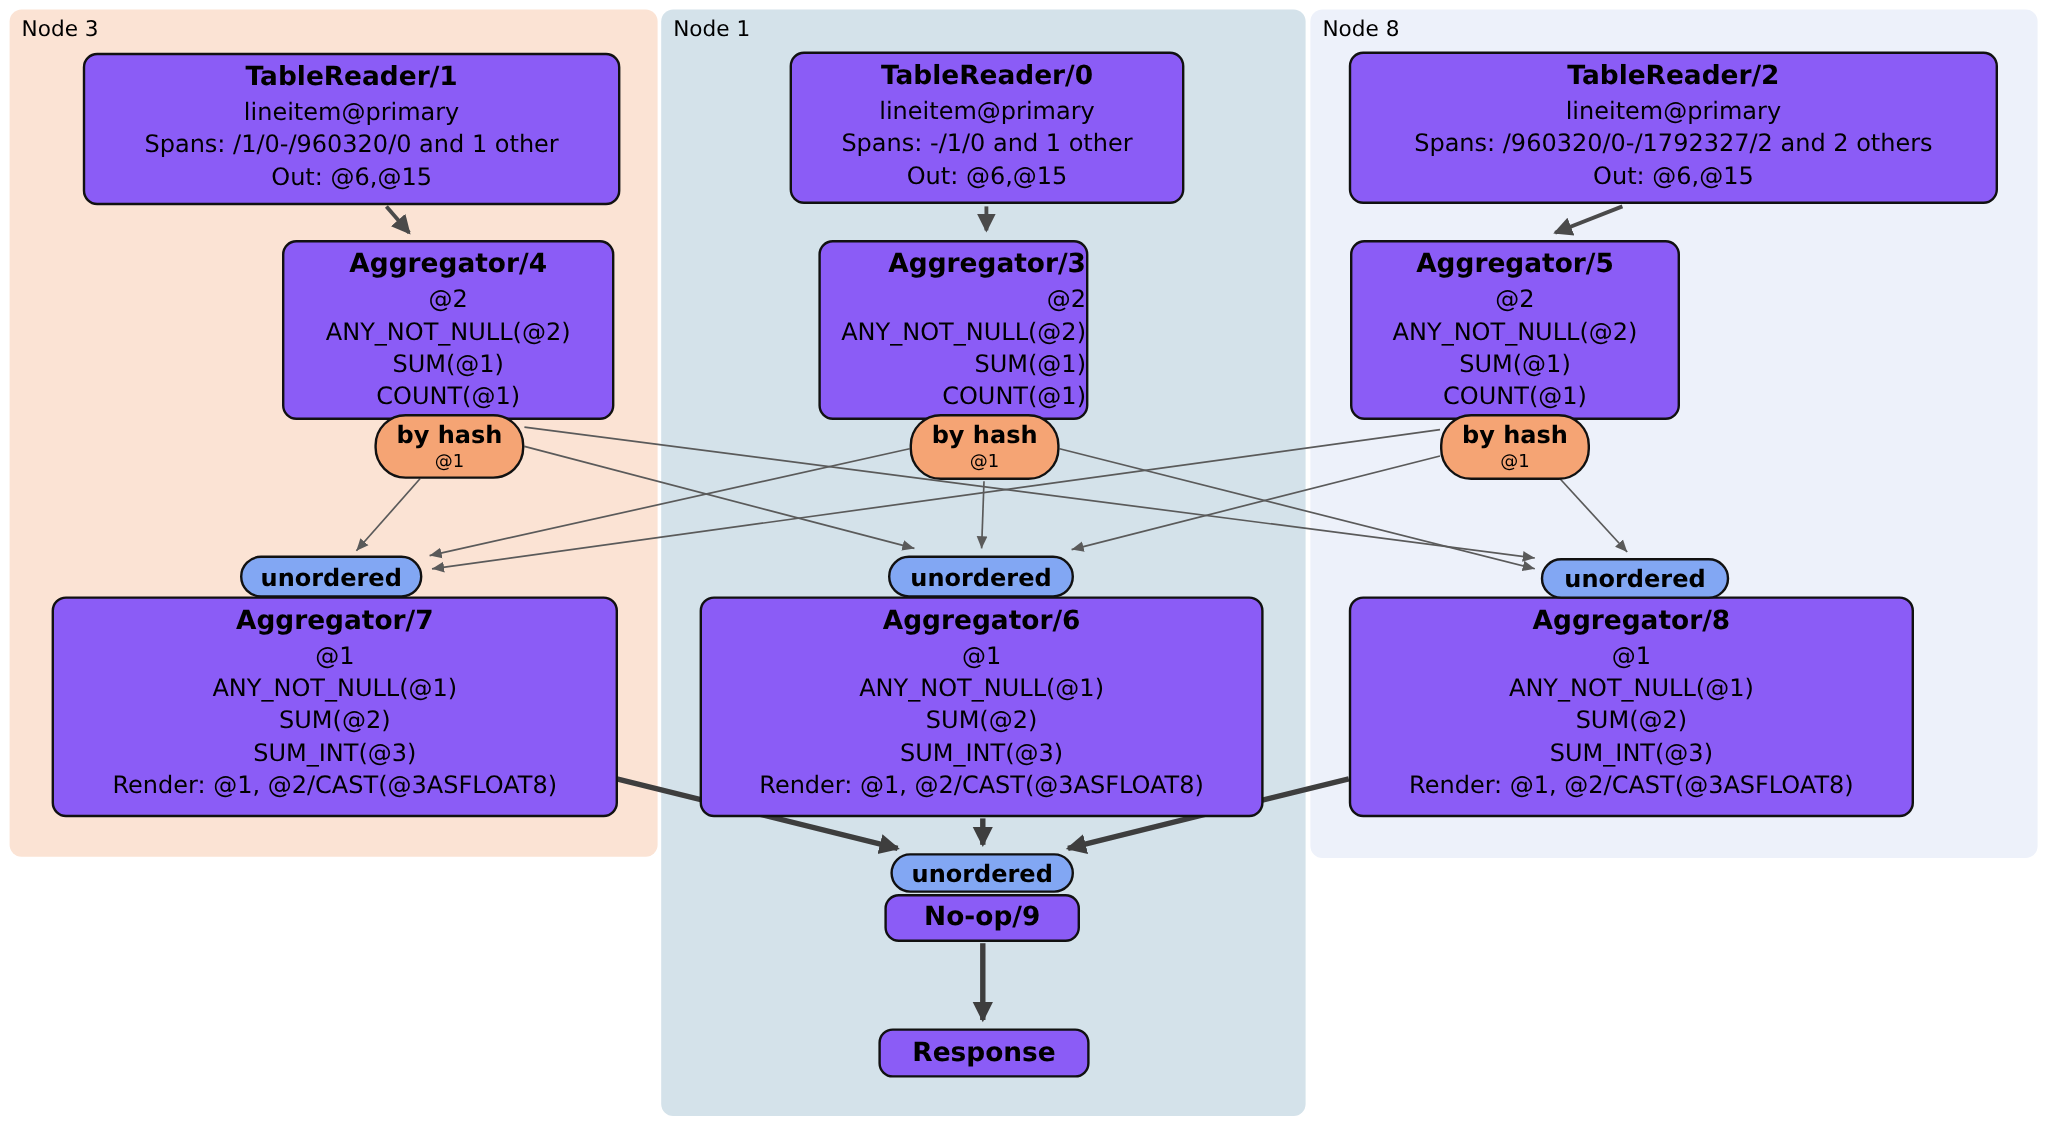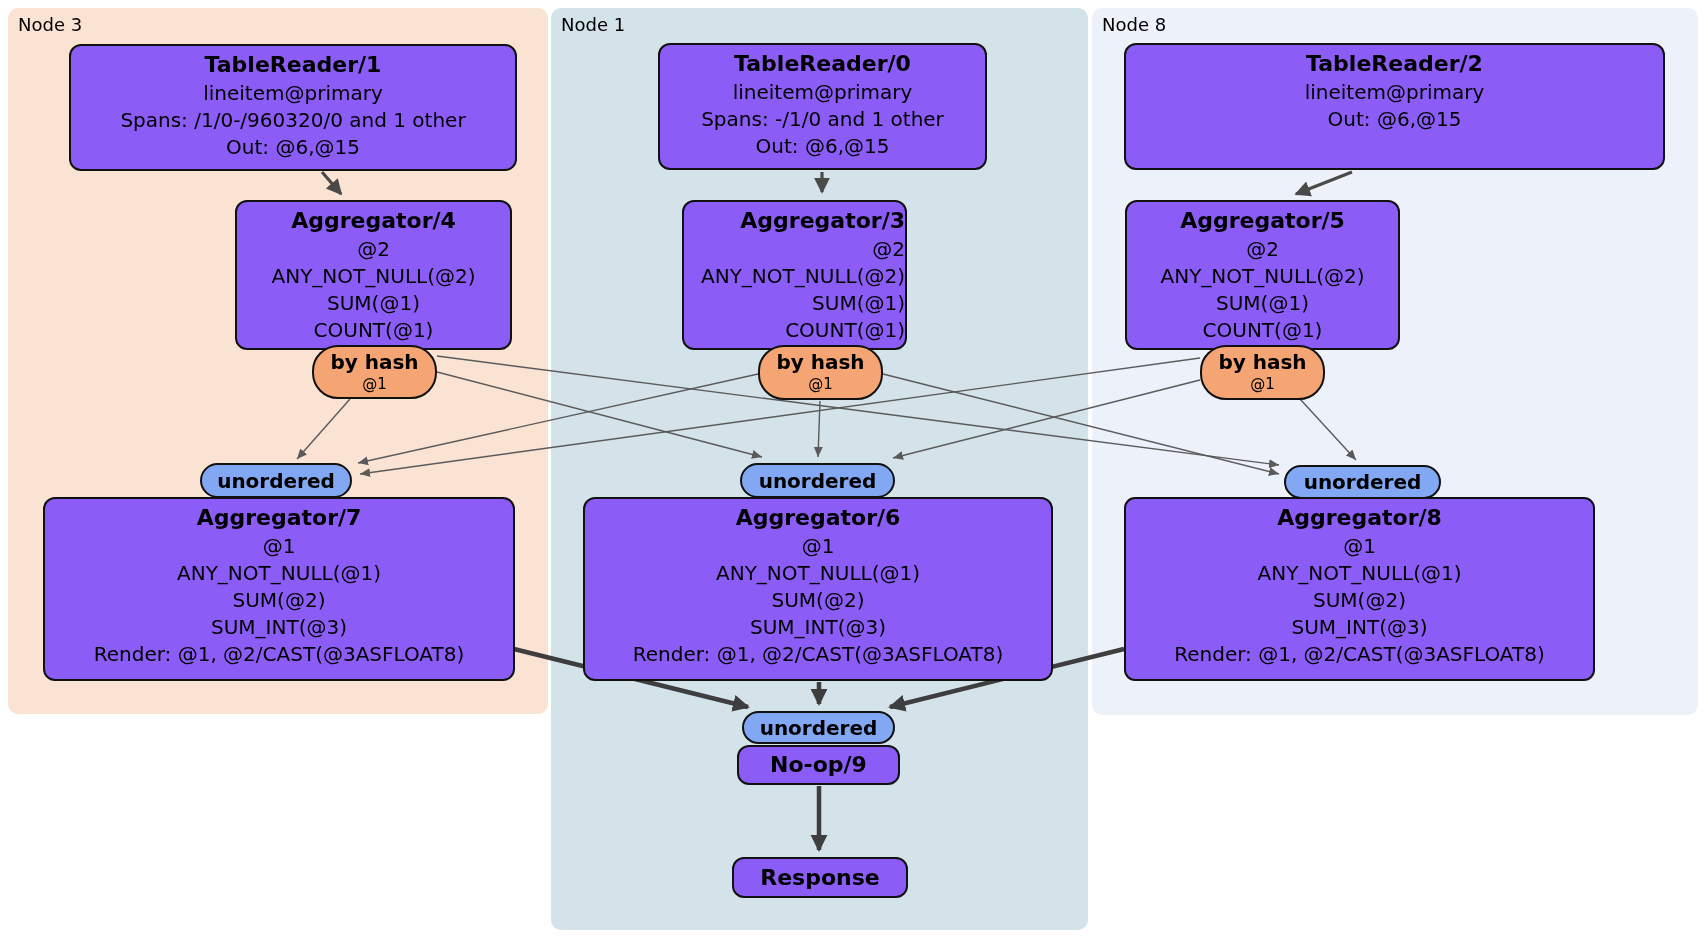--- a/index.html
+++ b/index.html
@@ -151,20 +151,21 @@
   </div>
   <div class="gbox" style="left:658px;top:43px;width:329px;height:127px;">
     <div class="gtitle">TableReader/0</div>
     <div class="gline">lineitem@primary</div>
     <div class="gline">Spans: -/1/0 and 1 other</div>
     <div class="gline">Out: @6,@15</div>
   </div>
   <div class="gbox" style="left:1124px;top:43px;width:541px;height:127px;">
     <div class="gtitle">TableReader/2</div>
     <div class="gline">lineitem@primary</div>
+    <div class="gline">Spans: /960320/0-/1792327/2 and 2 others</div>
     <div class="gline">Out: @6,@15</div>
   </div>
 
   <div class="gbox" style="left:235px;top:200px;width:277px;height:150px;">
     <div class="gtitle">Aggregator/4</div>
     <div class="gline">@2</div>
     <div class="gline">ANY_NOT_NULL(@2)</div>
     <div class="gline">SUM(@1)</div>
     <div class="gline">COUNT(@1)</div>
   </div>
@@ -215,21 +216,21 @@
     <div class="gline">Render: @1, @2/CAST(@3ASFLOAT8)</div>
   </div>
   <div class="gbox" style="left:583px;top:497px;width:470px;height:184px;">
     <div class="gtitle">Aggregator/6</div>
     <div class="gline">@1</div>
     <div class="gline">ANY_NOT_NULL(@1)</div>
     <div class="gline">SUM(@2)</div>
     <div class="gline">SUM_INT(@3)</div>
     <div class="gline">Render: @1, @2/CAST(@3ASFLOAT8)</div>
   </div>
-  <div class="gbox" style="left:1124px;top:497px;width:471px;height:184px;border-radius:11px;">
+  <div class="gbox" style="left:1124px;top:497px;width:471px;height:184px;">
     <div class="gtitle">Aggregator/8</div>
     <div class="gline">@1</div>
     <div class="gline">ANY_NOT_NULL(@1)</div>
     <div class="gline">SUM(@2)</div>
     <div class="gline">SUM_INT(@3)</div>
     <div class="gline">Render: @1, @2/CAST(@3ASFLOAT8)</div>
   </div>
 
   <div class="unordered" style="left:742px;top:711px;width:153px;height:33px;">
     <span>unordered</span>

